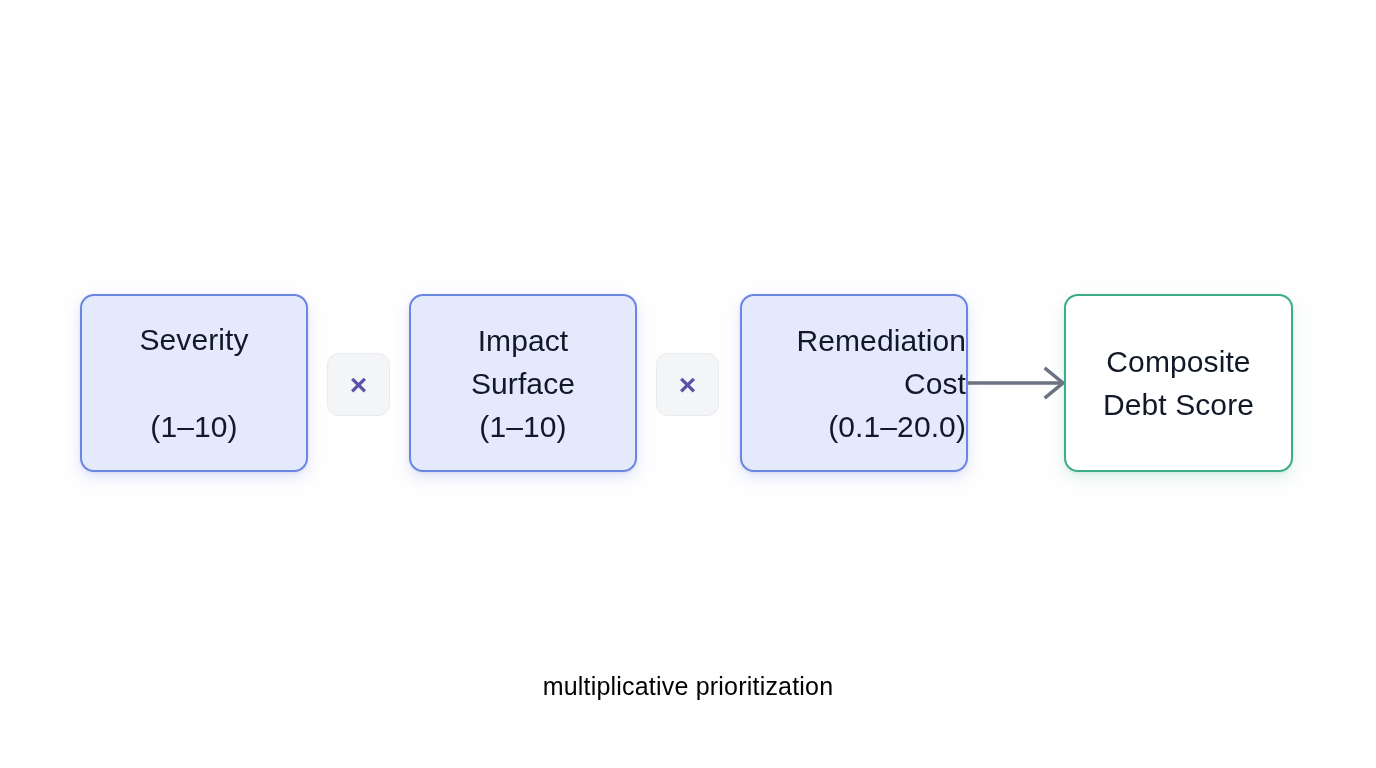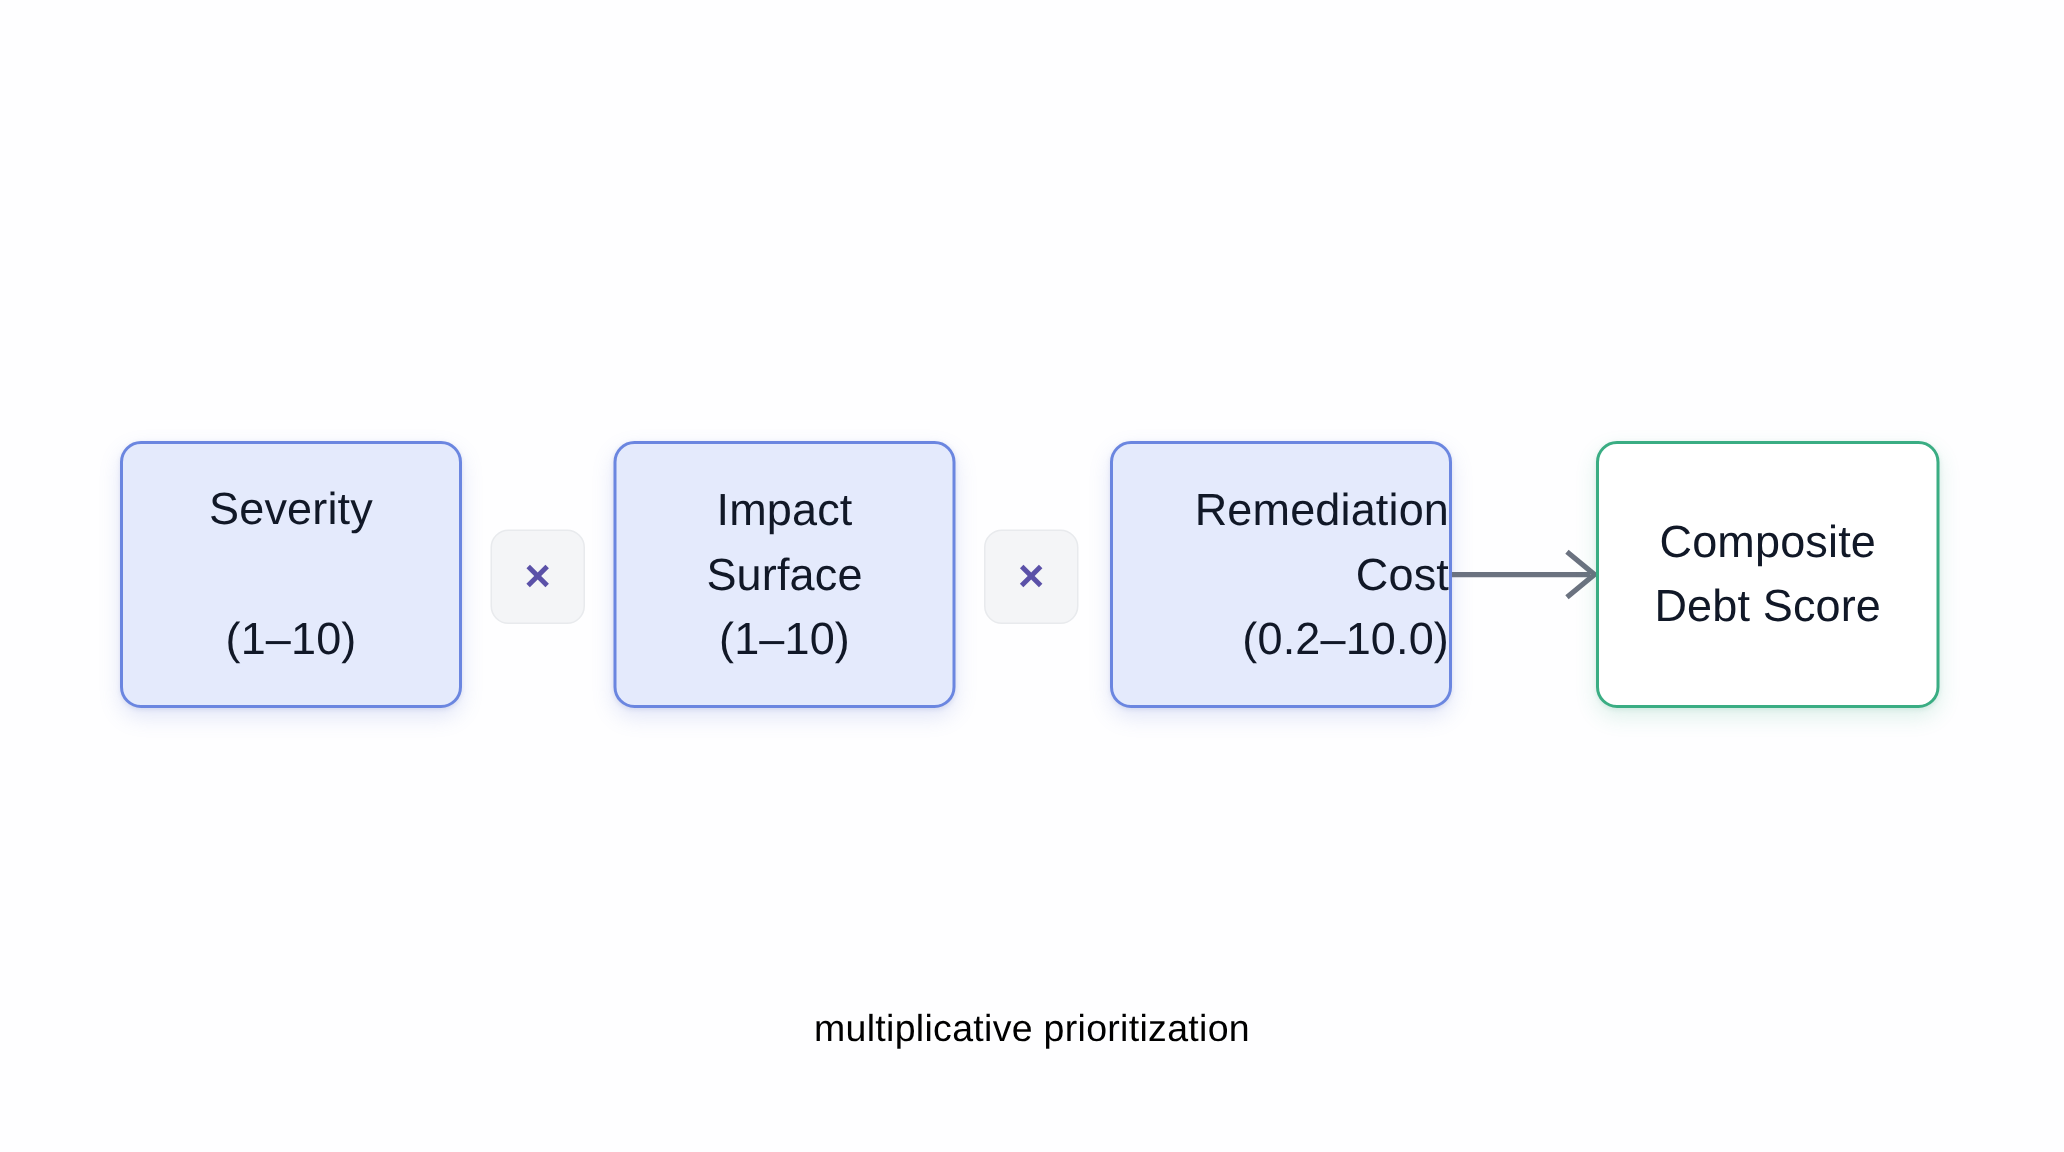--- a/index.html
+++ b/index.html
@@ -136,21 +136,21 @@
       <span class="node-line">(1–10)</span>
     </div>
 
     <div class="operator" id="operator-2">
       <span>×</span>
     </div>
 
     <div class="node node--factor" id="node-remedy">
       <span class="node-line">Remediation</span>
       <span class="node-line">Cost</span>
-      <span class="node-line">(0.2–10.0)</span>
+      <span class="node-line">(0.1–20.0)</span>
     </div>
 
     <div class="arrow-connector">
       <svg width="104" height="52" viewBox="0 0 104 52" aria-hidden="true">
         <line x1="4" y1="26" x2="96" y2="26" stroke="#6b7280" stroke-width="3.5" stroke-linecap="butt"></line>
         <polyline points="82,12 99,26 82,40" fill="none" stroke="#6b7280" stroke-width="3.5" stroke-linecap="square" stroke-linejoin="miter"></polyline>
       </svg>
     </div>
 
     <div class="node node--result" id="node-composite">

